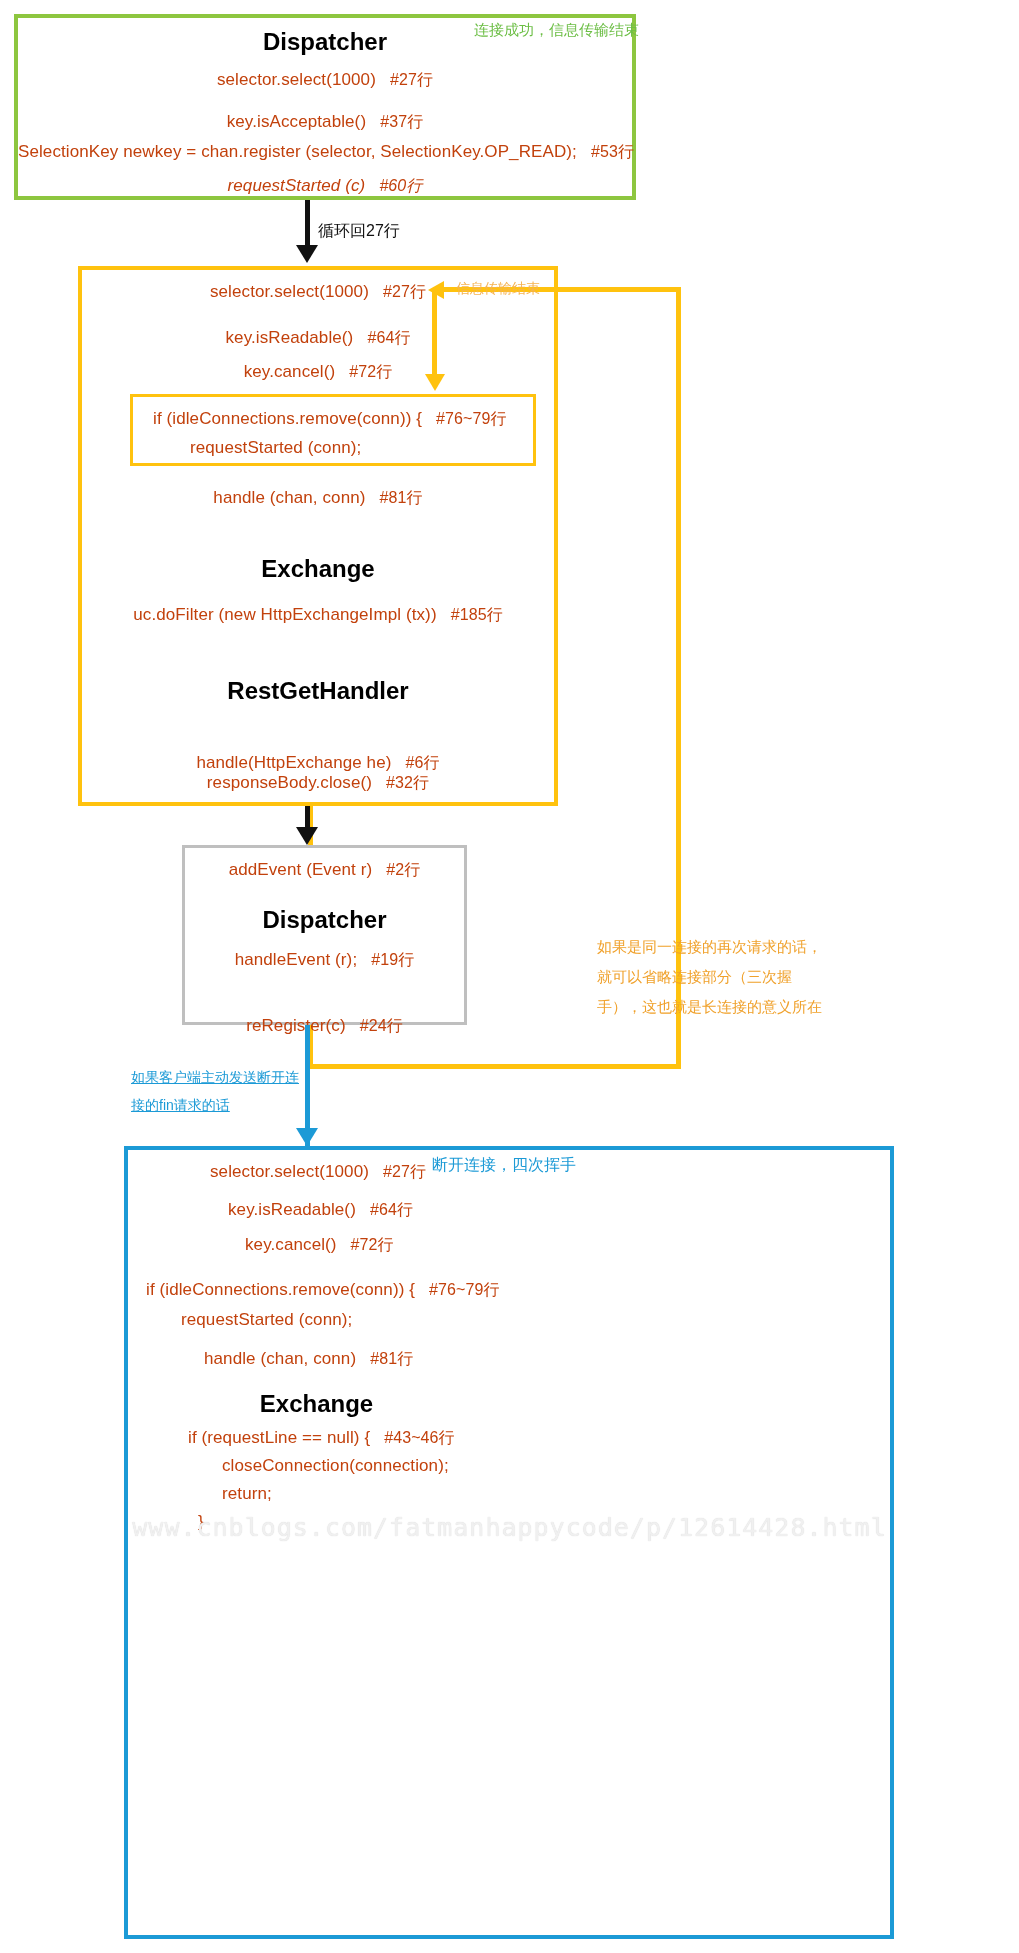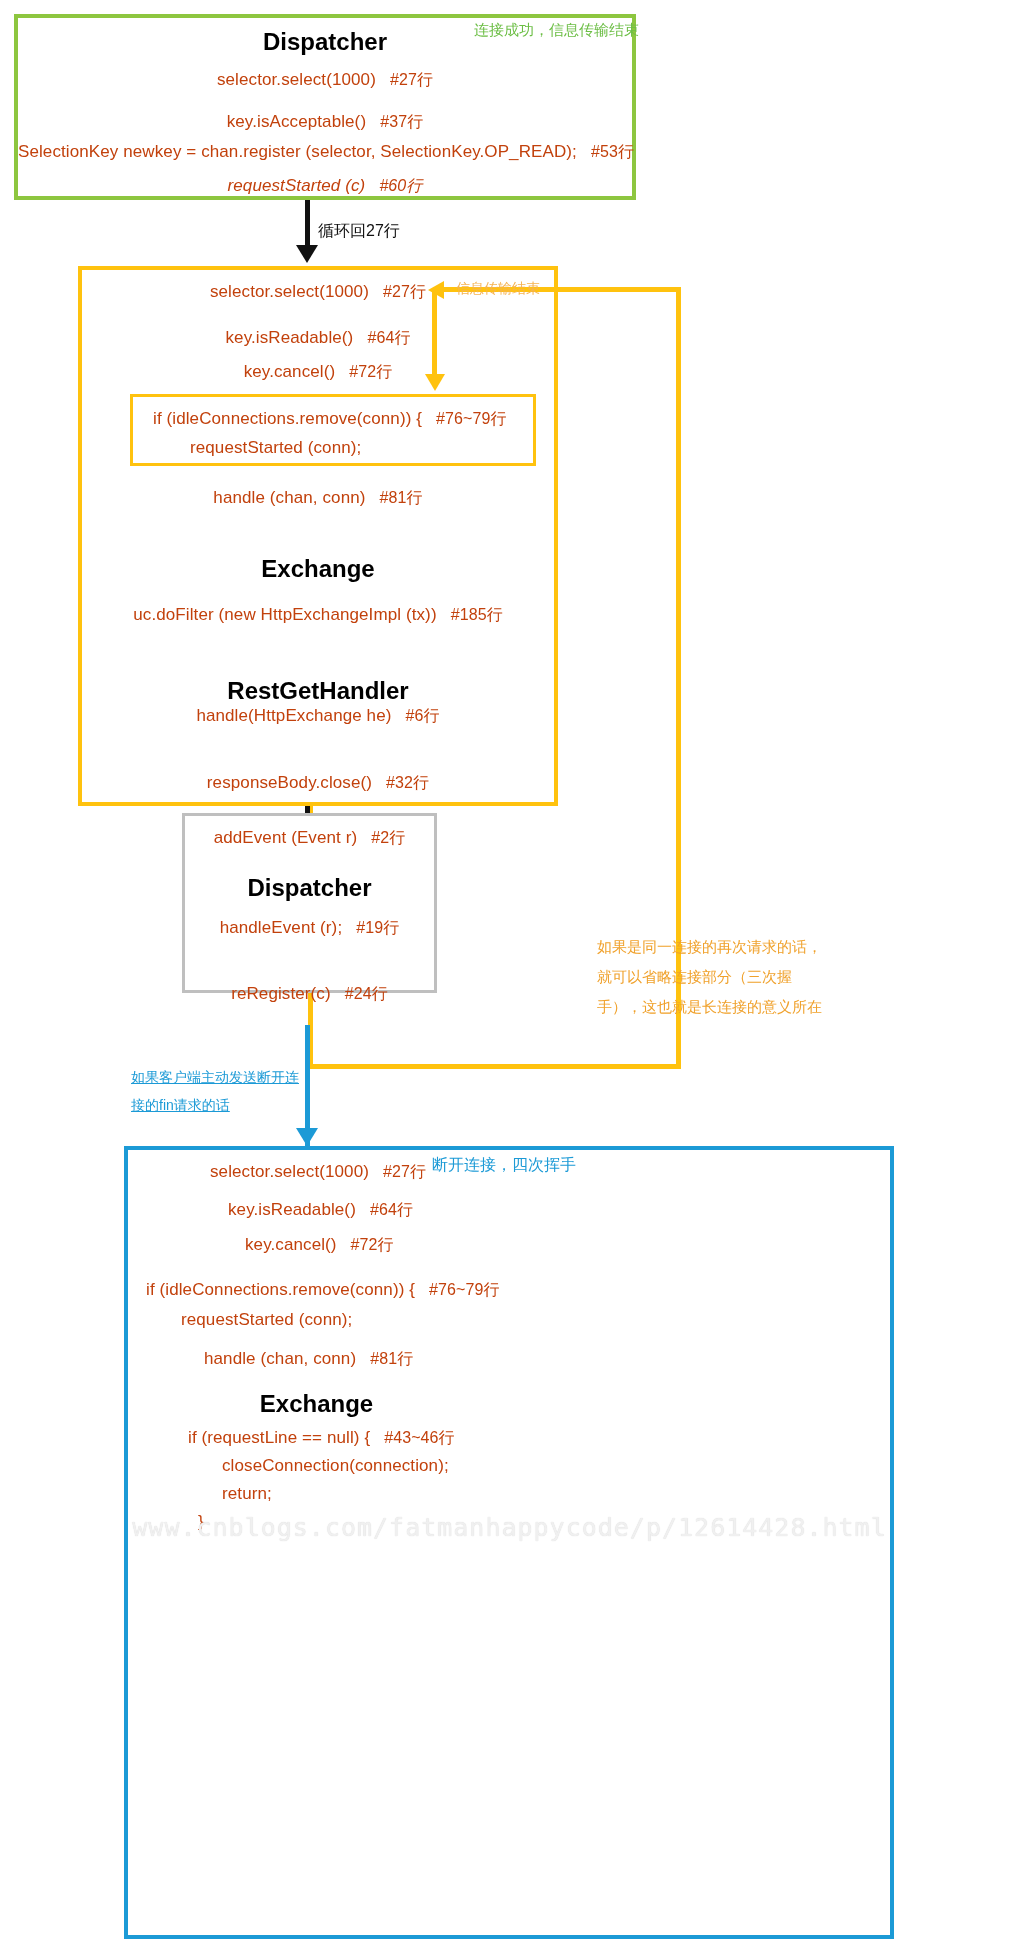--- a/index.html
+++ b/index.html
@@ -171,21 +171,21 @@
     <div class="row center" style="top:218px;">
       <span>handle (chan, conn)</span><span class="gap"></span><span class="lineno">#81行</span>
     </div>
 
     <div class="title" style="top:285px;">Exchange</div>
     <div class="row center" style="top:335px;">
       <span>uc.doFilter (new HttpExchangeImpl (tx))</span><span class="gap"></span><span class="lineno">#185行</span>
     </div>
 
     <div class="title" style="top:407px;">RestGetHandler</div>
-    <div class="row center" style="top:436px;">
+    <div class="row center" style="top:483px;">
       <span>handle(HttpExchange he)</span><span class="gap"></span><span class="lineno">#6行</span>
     </div>
     <div class="row center" style="top:503px;">
       <span>responseBody.close()</span><span class="gap"></span><span class="lineno">#32行</span>
     </div>
   </div>
 
   <div class="vline-y" style="left:432px; top:290px; width:5px; height:92px;"></div>
   <div class="arrowhead-down-y" style="left:425px; top:374px;"></div>
 
@@ -195,21 +195,21 @@
 
   <div class="vline-y" style="left:676px; top:287px; width:5px; height:782px;"></div>
   <div class="hline-y" style="left:308px; top:1064px; width:373px; height:5px;"></div>
   <div class="vline-y" style="left:308px; top:806px; width:5px; height:258px;"></div>
 
   <div class="anno anno-orange anno-wrap" style="left:597px; top:932px; width:225px; line-height:30px;">如果是同一连接的再次请求的话，就可以省略连接部分（三次握手），这也就是长连接的意义所在</div>
 
   <div class="vline" style="left:305px; top:806px; width:5px; height:33px;"></div>
   <div class="arrowhead-down" style="left:296px; top:827px;"></div>
 
-  <div class="box box-gray" style="left:182px; top:813px; width:255px; height:180px;padding-left:20px;">
+  <div class="box box-gray" style="left:182px; top:845px; width:285px; height:180px;padding-left:20px;">
     <div class="row center" style="top:12px;">
       <span>addEvent (Event r)</span><span class="gap"></span><span class="lineno">#2行</span>
     </div>
     <div class="title" style="top:58px;">Dispatcher</div>
     <div class="row center" style="top:102px;">
       <span>handleEvent (r);</span><span class="gap"></span><span class="lineno">#19行</span>
     </div>
     <div class="row center" style="top:144px;margin-top:24px;">
       <span>reRegister(c)</span><span class="gap"></span><span class="lineno">#24行</span>
     </div>

